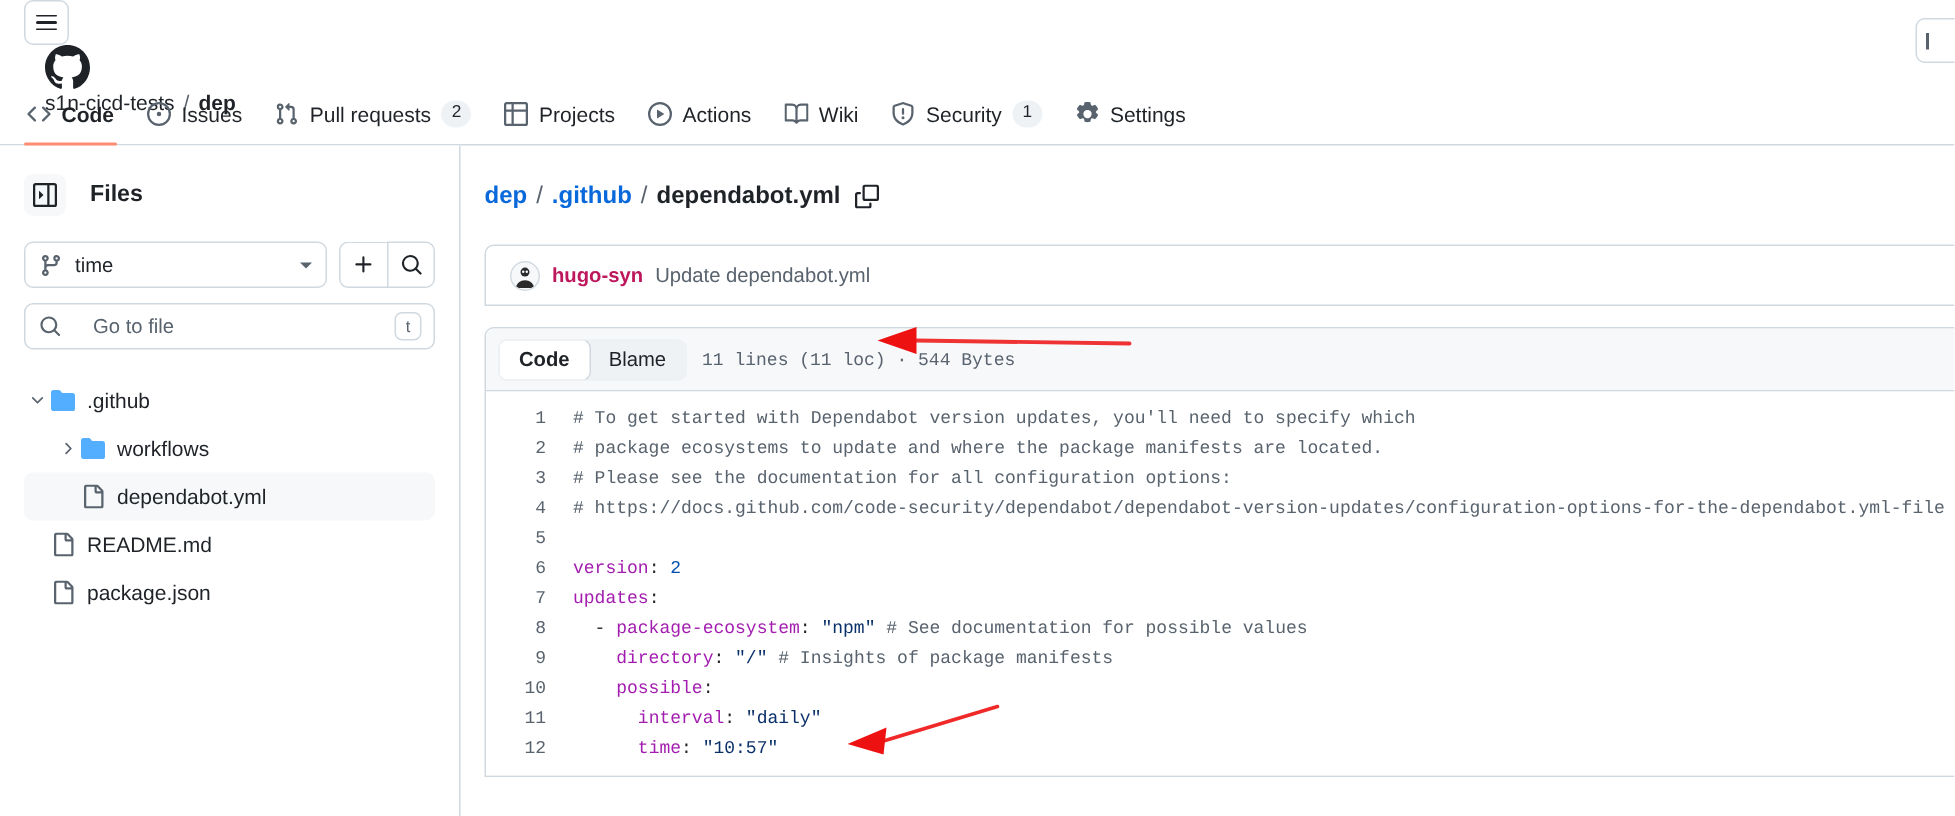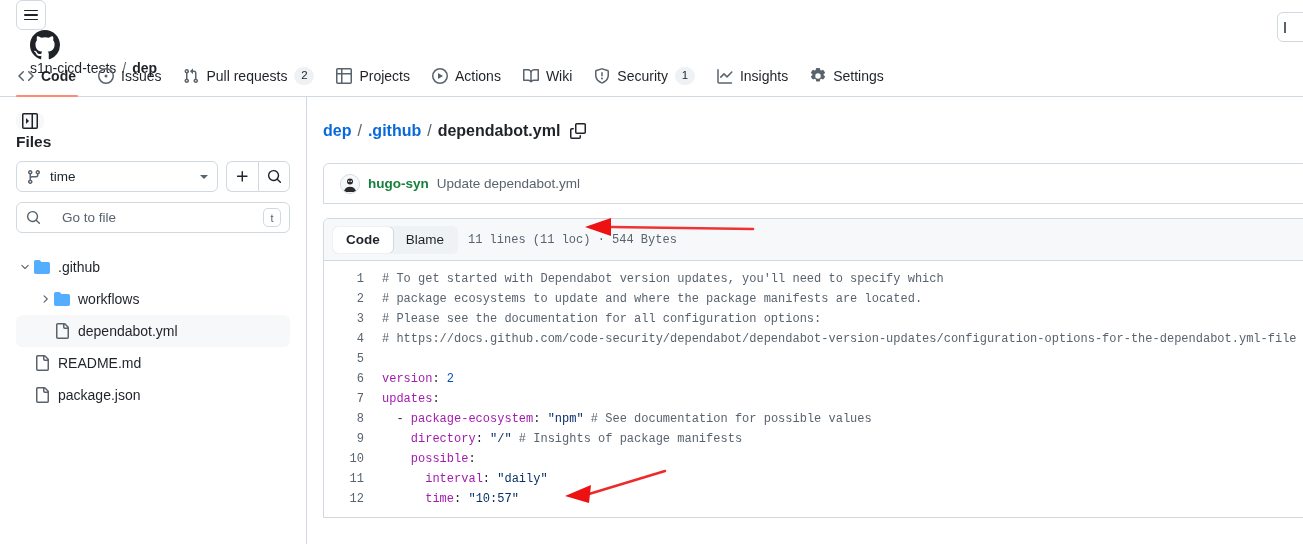--- a/index.html
+++ b/index.html
@@ -93,21 +93,21 @@
 
   
   .sidebar {
     width: 307px;
     flex: 0 0 307px;
     border-right: 1px solid #d1d9e0;
     padding: 8px 16px 0 16px;
     background: #ffffff;
     overflow: hidden;
   }
-  .files-head { display: flex; align-items: flex-start; gap: 4px; height: 34px; margin-top: 8px; flex-direction: column; }
+  .files-head { display: flex; align-items: center; gap: 16px; height: 34px; margin-top: 8px; }
   .sidebar-toggle {
     width: 28px; height: 28px; border-radius: 6px;
     background: #f6f8fa;
     display:flex; align-items:center; justify-content:center;
     cursor: pointer;
   }
   .files-title { font-size: 15.5px; font-weight: 700; color: #1f2328; }
 
   .branchrow { display: flex; gap: 8px; margin-top: 14px; }
   .branch-select {
@@ -218,21 +218,21 @@
     width: calc(100% + 40px);
   }
   .avatar {
     width: 20px; height: 20px; border-radius: 50%;
     background: #ffffff;
     border: 1px solid #d1d9e0;
     display: flex; align-items: center; justify-content: center;
     overflow: hidden;
     flex: 0 0 auto;
   }
-  .commit-author { font-size: 13.5px; font-weight: 700; color: #15803d; cursor: pointer; }
+  .commit-author { font-size: 13.5px; font-weight: 700; color: #be185d; cursor: pointer; }
   .commit-msg { font-size: 13.5px; color: #59636e; cursor: pointer; }
 
   .codepanel {
     margin-top: 14px;
     border: 1px solid #d1d9e0;
     border-radius: 6px 0 0 0;
     width: calc(100% + 40px);
     background: #fff;
     overflow: hidden;
   }
@@ -393,28 +393,20 @@
     <a class="navitem">
       <span class="ico">
         <svg width="16" height="16" viewBox="0 0 16 16">
             <path fill="currentColor" d="M7.467.133a1.748 1.748 0 0 1 1.066 0l5.25 1.68A1.75 1.75 0 0 1 15 3.48V7c0 1.566-.32 3.182-1.303 4.682-.983 1.498-2.585 2.813-5.032 3.855a1.697 1.697 0 0 1-1.33 0c-2.447-1.042-4.049-2.357-5.032-3.855C1.32 10.182 1 8.566 1 7V3.48a1.75 1.75 0 0 1 1.217-1.667Zm.61 1.429a.25.25 0 0 0-.153 0l-5.25 1.68a.25.25 0 0 0-.174.238V7c0 1.358.275 2.666 1.057 3.86.784 1.194 2.121 2.34 4.366 3.297a.2.2 0 0 0 .154 0c2.245-.956 3.582-2.104 4.366-3.298C13.225 9.666 13.5 8.36 13.5 7V3.48a.25.25 0 0 0-.174-.237l-5.25-1.68ZM8.75 4.75v3a.75.75 0 0 1-1.5 0v-3a.75.75 0 0 1 1.5 0ZM9 10.5a1 1 0 1 1-2 0 1 1 0 0 1 2 0Z"></path>
           </svg>
       </span>
       <span>Security</span>
       <span class="counter">1</span>
     </a>
 
-    <a class="navitem">
-      <span class="ico">
-        <svg width="16" height="16" viewBox="0 0 16 16">
-            <path fill="currentColor" d="M1.75 14a.25.25 0 0 0 .25.25h12.5a.75.75 0 0 1 0 1.5H2a1.75 1.75 0 0 1-1.75-1.75V1.75a.75.75 0 0 1 1.5 0ZM14.28 3.53 10 7.81 7.53 5.34a.75.75 0 0 0-1.06 0L3.22 8.59a.75.75 0 0 0 1.06 1.06L7 6.94l2.47 2.47a.75.75 0 0 0 1.06 0l4.81-4.81a.75.75 0 0 0-1.06-1.07Z"></path>
-          </svg>
-      </span>
-      <span>Insights</span>
-    </a>
 
     <a class="navitem">
       <span class="ico">
         <svg width="16" height="16" viewBox="0 0 16 16">
             <path fill="currentColor" d="M8 0c.65 0 1.3.05 1.93.17l.26 1.4a1.1 1.1 0 0 0 1.54.8l1.3-.56c.94.84 1.66 1.9 2.1 3.08l-1.06.93a1.1 1.1 0 0 0 0 1.72l1.06.93a7.95 7.95 0 0 1-2.1 3.08l-1.3-.55a1.1 1.1 0 0 0-1.54.79l-.26 1.4a8.1 8.1 0 0 1-3.86 0l-.26-1.4a1.1 1.1 0 0 0-1.54-.8l-1.3.56a7.95 7.95 0 0 1-2.1-3.08l1.06-.93a1.1 1.1 0 0 0 0-1.72L.81 4.89a7.95 7.95 0 0 1 2.1-3.08l1.3.55a1.1 1.1 0 0 0 1.54-.79l.26-1.4A8.1 8.1 0 0 1 8 0Zm0 5.25a2.75 2.75 0 1 0 0 5.5 2.75 2.75 0 0 0 0-5.5Z"></path>
           </svg>
       </span>
       <span>Settings</span>
     </a>
   </div>

